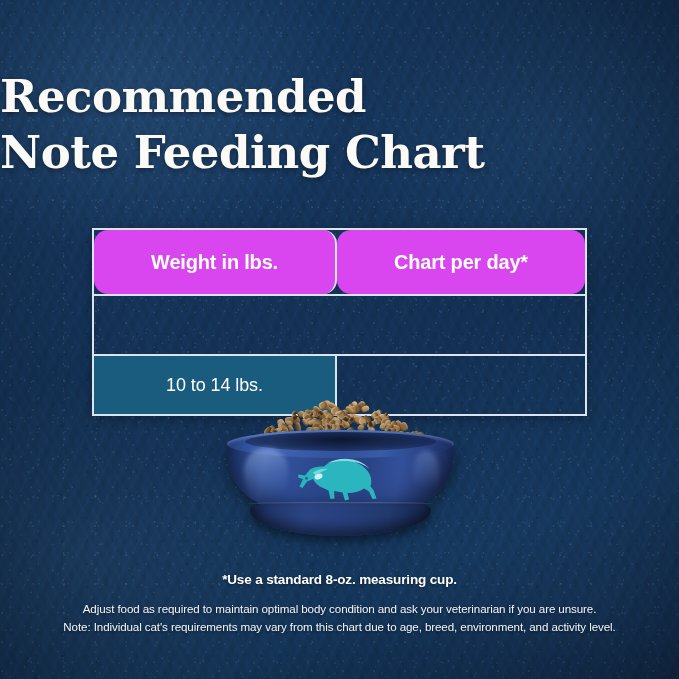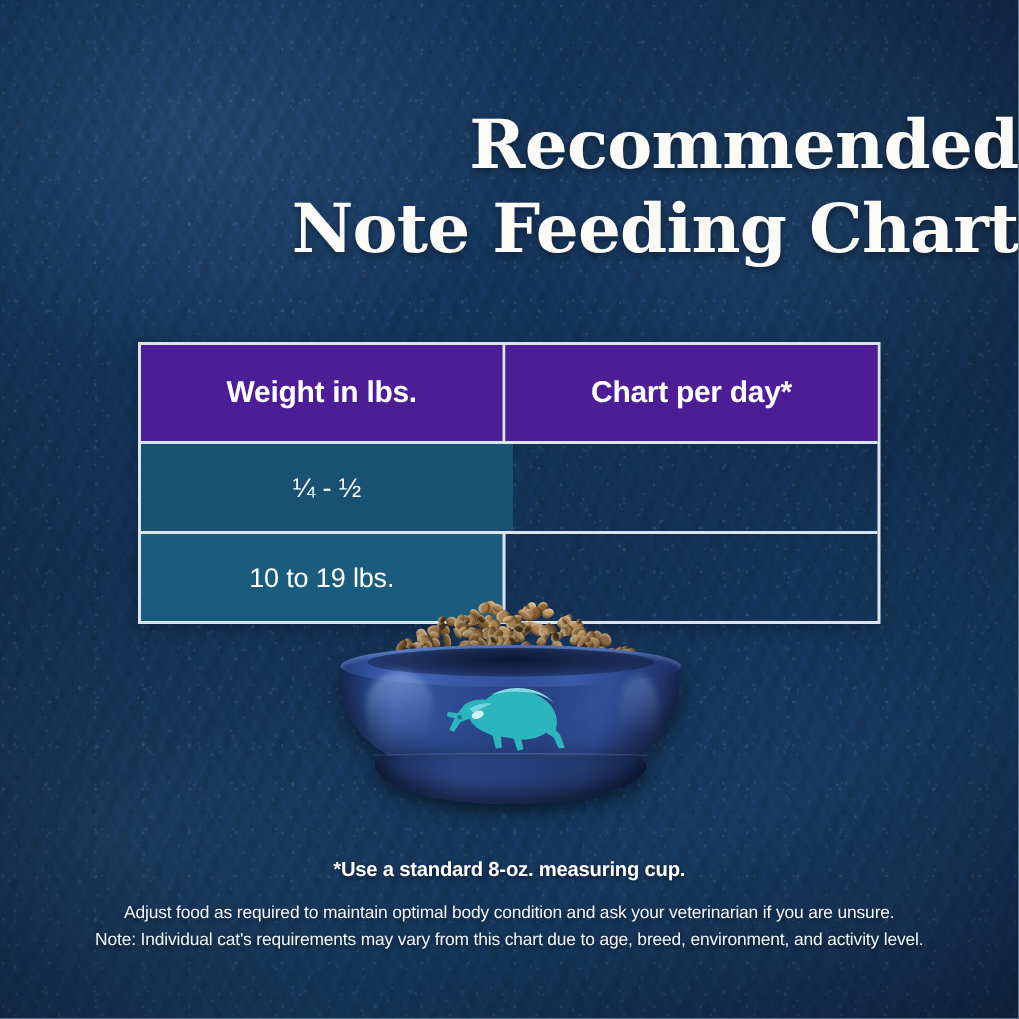--- a/index.html
+++ b/index.html
@@ -67,21 +67,21 @@
   }
   .bg-vignette {
     position:absolute; inset:0;
     background:radial-gradient(ellipse 78% 72% at 50% 48%,
       rgba(0,0,0,0) 38%, rgba(0,0,0,0.16) 72%, rgba(0,0,0,0.34) 100%);
   }
 
   
   .title-block {
     position:absolute; top:74px; left:0; width:679px;
-    text-align:right; z-index:6;
+    text-align:left; z-index:6;
   }
   .title-line {
     font-family:"DejaVu Serif", serif;
     font-weight:bold;
     color:#FBFAF6;
     letter-spacing:-0.5px;
     line-height:1.0;
     text-shadow:0 2px 5px rgba(0,0,0,0.40);
     white-space:nowrap;
   }
@@ -96,21 +96,21 @@
     z-index:7;
     border:2px solid #D9E4EC;
     display:flex; flex-direction:column;
     box-shadow:0 3px 10px rgba(0,0,0,0.28);
   }
   .t-row { display:flex; width:100%; }
   .t-row.head  { height:64px; }
   .t-row.data1 { height:60px; }
   .t-row.data2 { height:60px; }
 
-  .t-row.head  .t-cell { background:#4c1d95; }
+  .t-row.head  .t-cell { background:#d946ef;border-radius:14px; }
   .t-row.data1 .t-cell { background:#185172; }
   .t-row.data2 .t-cell { background:#1A5C7D; }
 
   .t-row.data1, .t-row.data2 { border-top:2px solid #D9E4EC; }
 
   .t-cell {
     display:flex; align-items:center; justify-content:center;
     text-align:center;
     color:#FFFFFF;
     padding:0 6px;
@@ -259,25 +259,24 @@
   </div>
 
   <div class="table-wrap">
 
     <div class="t-row head">
       <div class="t-cell c1">Weight in lbs.</div>
       <div class="t-cell c2">Chart per day*</div>
     </div>
 
     <div class="t-row data1">
-      <div class="t-cell c2">¼ - ½</div>
     </div>
 
     <div class="t-row data2">
-      <div class="t-cell c1">10 to 19 lbs.</div>
+      <div class="t-cell c1">10 to 14 lbs.</div>
     </div>
 
   </div>
 
   <div class="bowl-scene">
 
     <div class="kibble" id="kibble-layer">
         <span class="kbit" style="left:114.5px;top:9.0px;width:5.6px;height:6.5px;background:#8E6636;transform:rotate(45deg);filter:brightness(0.98);"></span>
         <span class="kbit" style="left:78.5px;top:9.3px;width:7.9px;height:7.1px;background:#C2935C;transform:rotate(89deg);filter:brightness(0.98);"></span>
         <span class="kbit" style="left:74.9px;top:9.9px;width:7.6px;height:7.1px;background:#A87F4C;transform:rotate(-29deg);filter:brightness(0.97);"></span>

